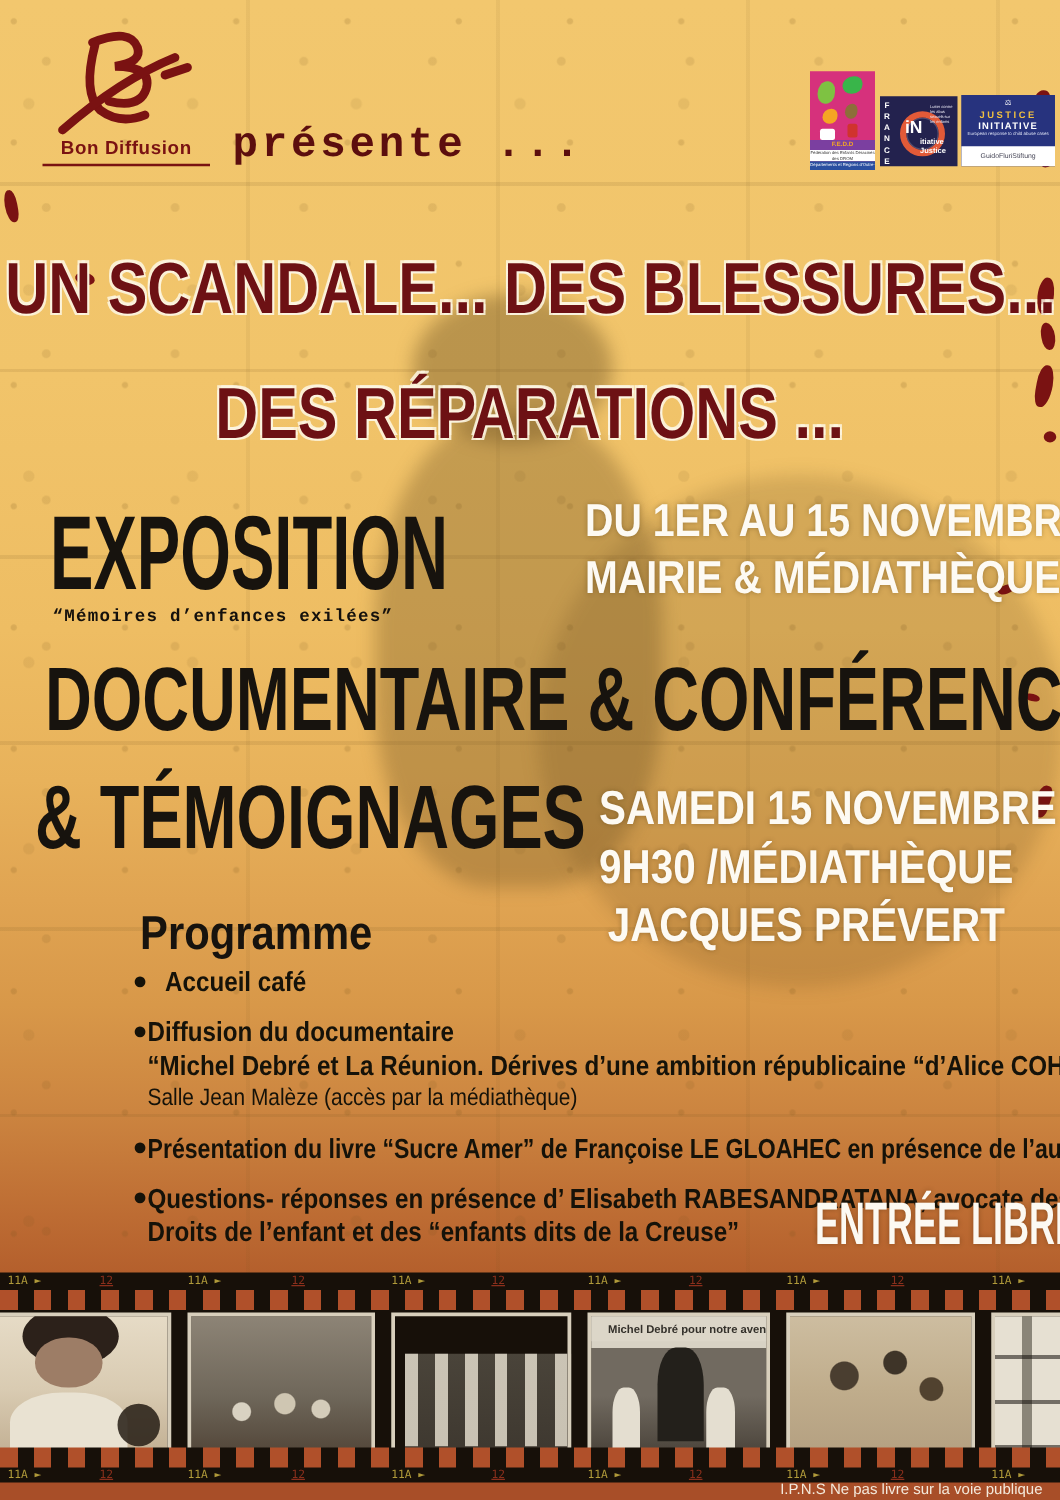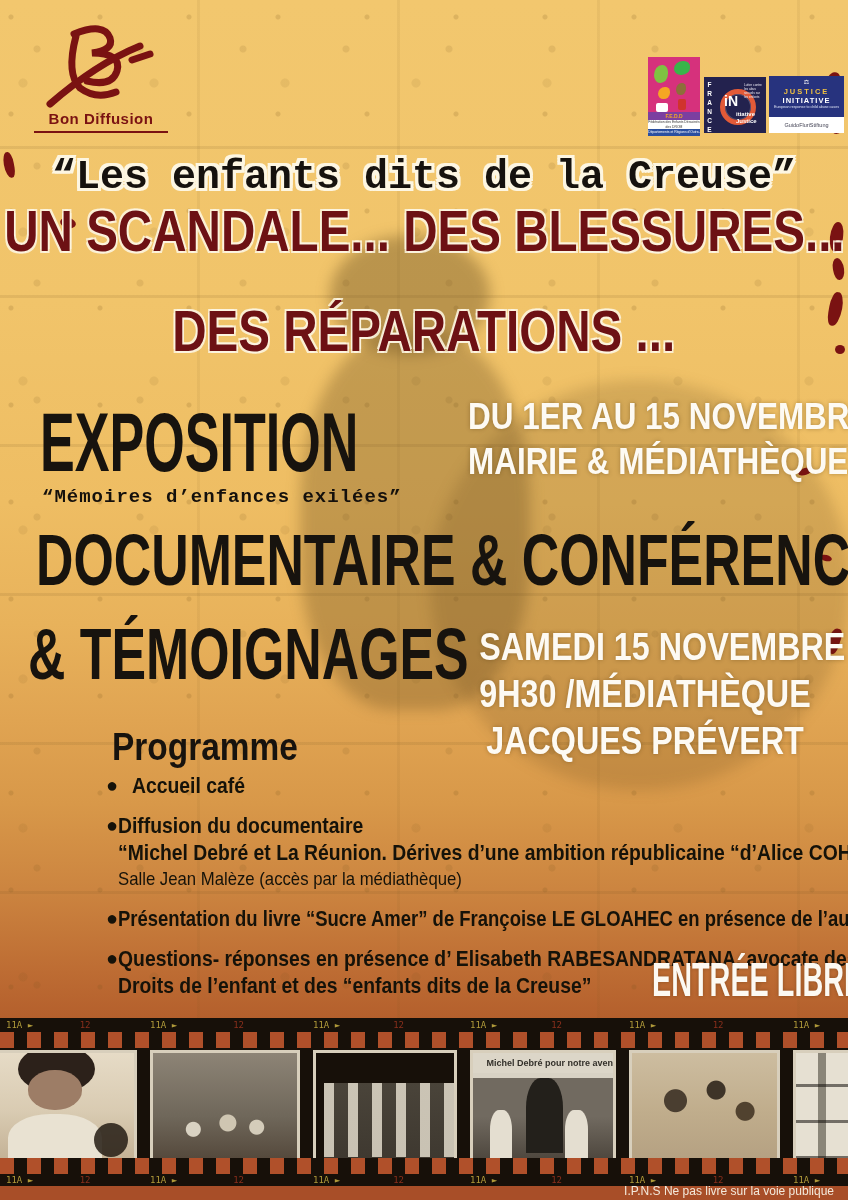--- a/index.html
+++ b/index.html
@@ -68,21 +68,21 @@
     text-shadow:-3px -3px 0 #fdf6e2,3px -3px 0 #fdf6e2,-3px 3px 0 #fdf6e2,3px 3px 0 #fdf6e2,
                  0 -3px 0 #fdf6e2,0 3px 0 #fdf6e2,-3px 0 0 #fdf6e2,3px 0 0 #fdf6e2;
   }
   .redline{color:#6d1114;font-size:58px;
     text-shadow:-2px -2px 0 rgba(253,246,226,.85),2px -2px 0 rgba(253,246,226,.85),
                 -2px 2px 0 rgba(253,246,226,.85),2px 2px 0 rgba(253,246,226,.85);}
   .center-line{position:absolute;left:0;width:100%;z-index:3;display:flex;justify-content:center;}
   .sx82{transform:scaleX(.82);transform-origin:center;}
   .blackline{color:#17130e;}
   .expo{position:absolute;left:40px;top:400px;z-index:3;font-size:84px;transform:scaleX(.62);transform-origin:left;}
-  .expo-sub{position:absolute;left:42px;top:486px;z-index:3;font-family:"Liberation Mono",monospace;font-weight:bold;font-size:19px;color:#14100c;letter-spacing:1px;}
+  .expo-sub{position:absolute;left:42px;top:486px;z-index:3;font-family:"Liberation Mono",monospace;font-weight:bold;font-size:14px;color:#14100c;letter-spacing:1px;}
   .docu{position:absolute;left:36px;top:524px;z-index:3;font-size:72px;transform:scaleX(.72);transform-origin:left;}
   .temo{position:absolute;left:28px;top:618px;z-index:3;font-size:72px;transform:scaleX(.72);transform-origin:left;}
   .whiteblock{position:absolute;z-index:3;text-align:center;color:#fdfaf3;
     text-shadow:0 0 5px rgba(70,45,10,.35);}
   .whiteblock .wl{font-weight:bold;font-size:37px;line-height:1;margin-bottom:8px;transform:scaleX(.85);transform-origin:center;white-space:nowrap;}
   .expo-dates{left:438px;top:398px;width:400px;}
   .conf-dates{left:450px;top:628px;width:390px;}
   .conf-dates .wl{font-size:38px;margin-bottom:9px;}
   
   .prog-h{position:absolute;left:112px;top:726px;z-index:3;font-weight:bold;font-size:38px;color:#17130e;transform:scaleX(.88);transform-origin:left;white-space:nowrap;}
@@ -91,21 +91,21 @@
   .pbul{width:26px;font-size:20px;font-weight:bold;line-height:26px;}
   .plines{flex:1;}
   .pl{font-weight:bold;font-size:22px;line-height:27px;transform:scaleX(.88);transform-origin:left;white-space:nowrap;}
   .pl.small{font-weight:normal;font-size:19px;line-height:26px;}
   .entree{position:absolute;left:652px;top:952px;z-index:3;font-weight:bold;font-size:48px;color:#fcf9f2;transform:scaleX(.6);transform-origin:left;white-space:nowrap;text-shadow:0 0 5px rgba(70,40,10,.4);}
   
   .strip{position:absolute;left:0;top:1018px;width:848px;height:170px;background:#171009;z-index:4;overflow:hidden;}
   .labrow{position:absolute;left:-30px;width:950px;height:11px;display:flex;gap:13px;}
   .labrow.top{top:2px;} .labrow.bot{top:157px;}
   .labseg{display:flex;justify-content:space-between;font-family:"DejaVu Sans Mono",monospace;font-size:9px;color:#b09a3a;line-height:11px;}
-  .labseg .l2c{color:#8a2f1c;}
+  .labseg .l2c{color:#8a2f1c;text-decoration:underline;}
   .sprock{position:absolute;left:0;width:848px;height:16px;background:repeating-linear-gradient(90deg,#b0502a 0 14px,#171009 14px 27px);}
   .sprock.top{top:14px;} .sprock.bot{top:140px;}
   .frames{position:absolute;left:-30px;top:32px;display:flex;gap:13px;}
   .frame{height:106px;border:3px solid #d8cfbc;position:relative;overflow:hidden;}
   .f1{width:161px;background:linear-gradient(180deg,#e6dbc6 0%,#d9cbb2 55%,#c4b296 100%);}
   .f1 .hair{position:absolute;left:28%;top:-8%;width:48%;height:46%;border-radius:50%;background:#2c211a;}
   .f1 .face{position:absolute;left:34%;top:16%;width:34%;height:38%;border-radius:48%;background:#9d7d66;}
   .f1 .torso{position:absolute;left:22%;top:58%;width:58%;height:50%;border-radius:45% 45% 0 0;background:#e9e2d2;}
   .f1 .stamp{position:absolute;right:4%;bottom:2%;width:34px;height:34px;border-radius:50%;background:#241c14;opacity:.85;}
   .f2{width:144px;background:
@@ -155,20 +155,21 @@
 
   <svg class="monogram" width="130" height="92" viewBox="0 0 130 92">
     <g fill="none" stroke="#7a1212" stroke-width="7" stroke-linecap="round">
       <path d="M38 14 q30 -12 36 4 q4 12 -18 15 q30 0 25 18 q-5 16 -30 10"></path>
       <path d="M40 16 q-10 38 4 52 q16 12 36 4"></path>
       <path d="M14 84 Q60 44 104 26"></path>
       <path d="M96 40 l18 -6"></path>
     </g>
   </svg>
   <div class="bon-encontre">Bon Diffusion</div>
+  <div class="presente">présente ...</div>
 
   <div class="plogo plogo1">
     <span class="blob" style="left:6px;top:8px;width:14px;height:18px;background:#7ec242;"></span>
     <span class="blob" style="left:26px;top:4px;width:16px;height:14px;background:#39b54a;"></span>
     <span class="blob" style="left:10px;top:30px;width:12px;height:12px;background:#f5a623;"></span>
     <span class="blob" style="left:28px;top:26px;width:10px;height:12px;background:#8d6e3a;"></span>
     <span class="blob" style="left:8px;top:46px;width:12px;height:9px;background:#ffffff;border-radius:2px;"></span>
     <span class="blob" style="left:30px;top:42px;width:8px;height:11px;background:#d0332e;border-radius:2px;"></span>
     <span class="strip1">F.E.D.D</span>
     <span class="strip2">Fédération des Enfants Déracinés des DROM</span>
@@ -185,21 +186,20 @@
     <span class="tag">Lutter contre les abus sexuels sur les enfants</span>
   </div>
   <div class="plogo plogo3">
     <span class="crest">⚖</span>
     <span class="l1">JUSTICE</span>
     <span class="l2">INITIATIVE</span>
     <span class="l3">European response to child abuse cases</span>
     <span class="foot">GuidoFluriStiftung</span>
   </div>
 
-  <div class="title">“Les enfants dits de la Creuse”</div>
   <div class="center-line" style="top:202px;">
       <span class="disp redline sx82">UN SCANDALE... DES BLESSURES...</span>
     </div>
   <div class="center-line" style="top:302px;">
       <span class="disp redline sx82">DES RÉPARATIONS ...</span>
     </div>
 
   <div class="disp blackline expo">EXPOSITION</div>
   <div class="expo-sub">“Mémoires d’enfances exilées”</div>
   <div class="whiteblock expo-dates">

